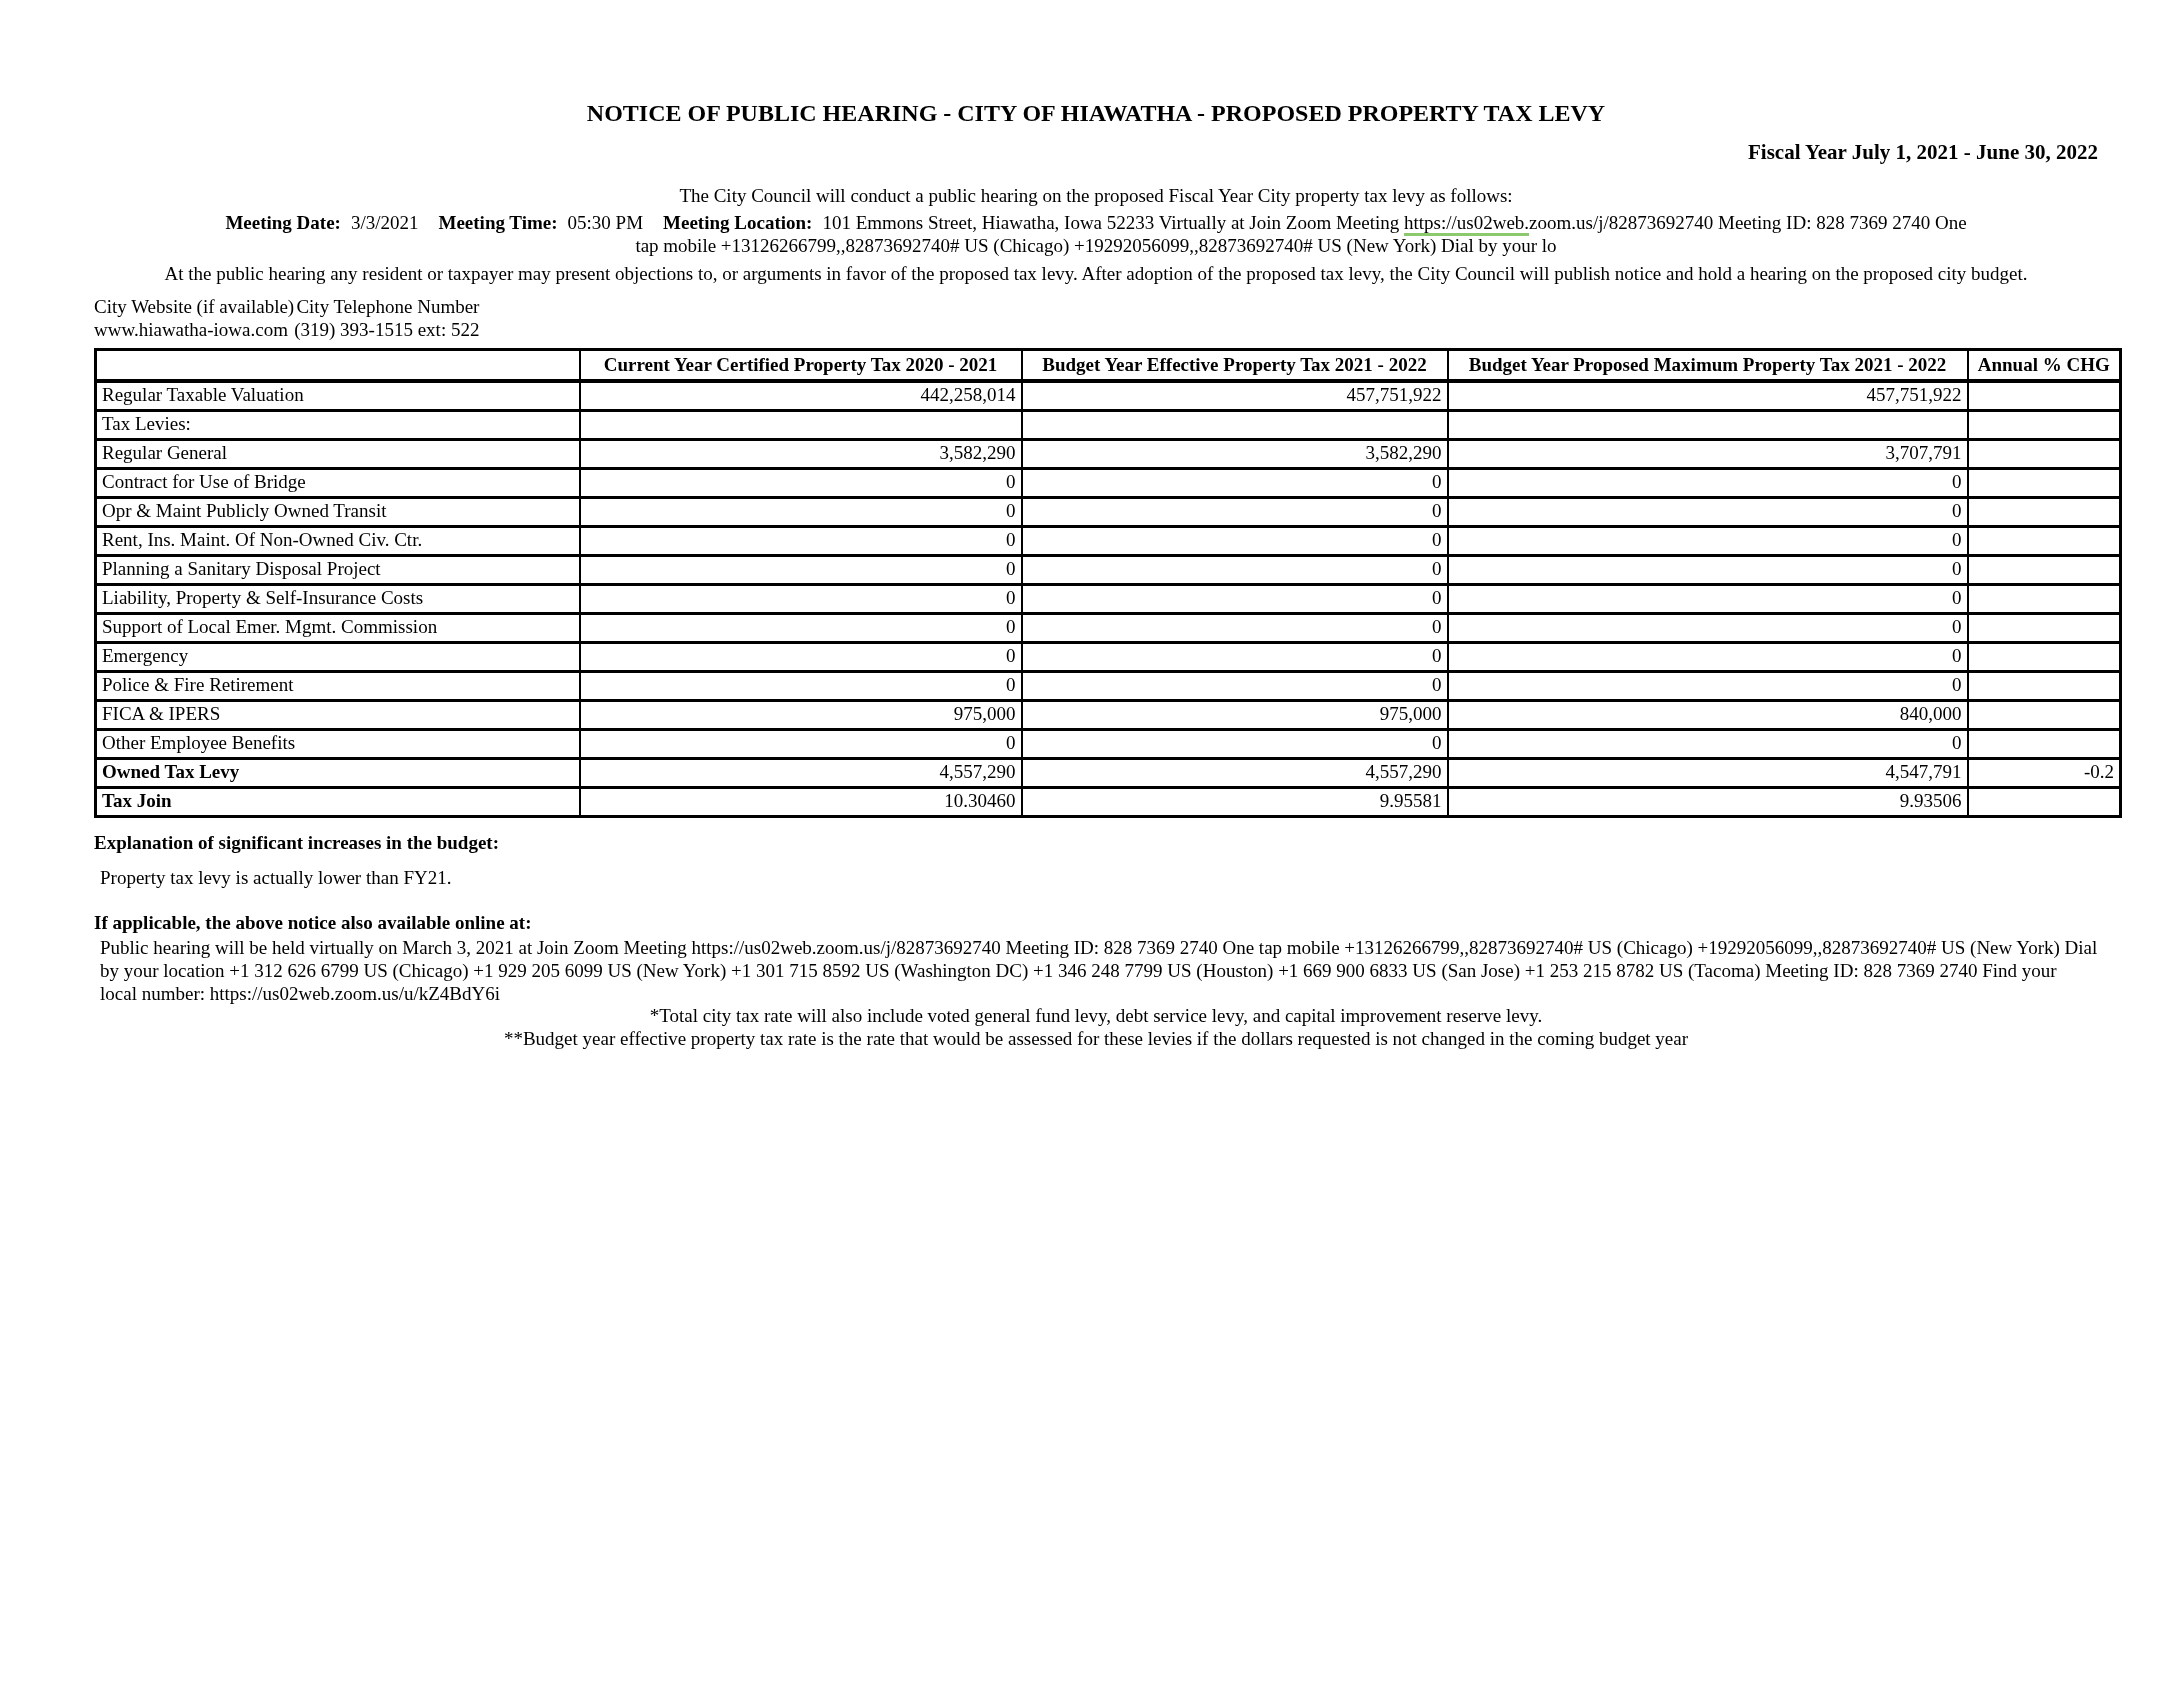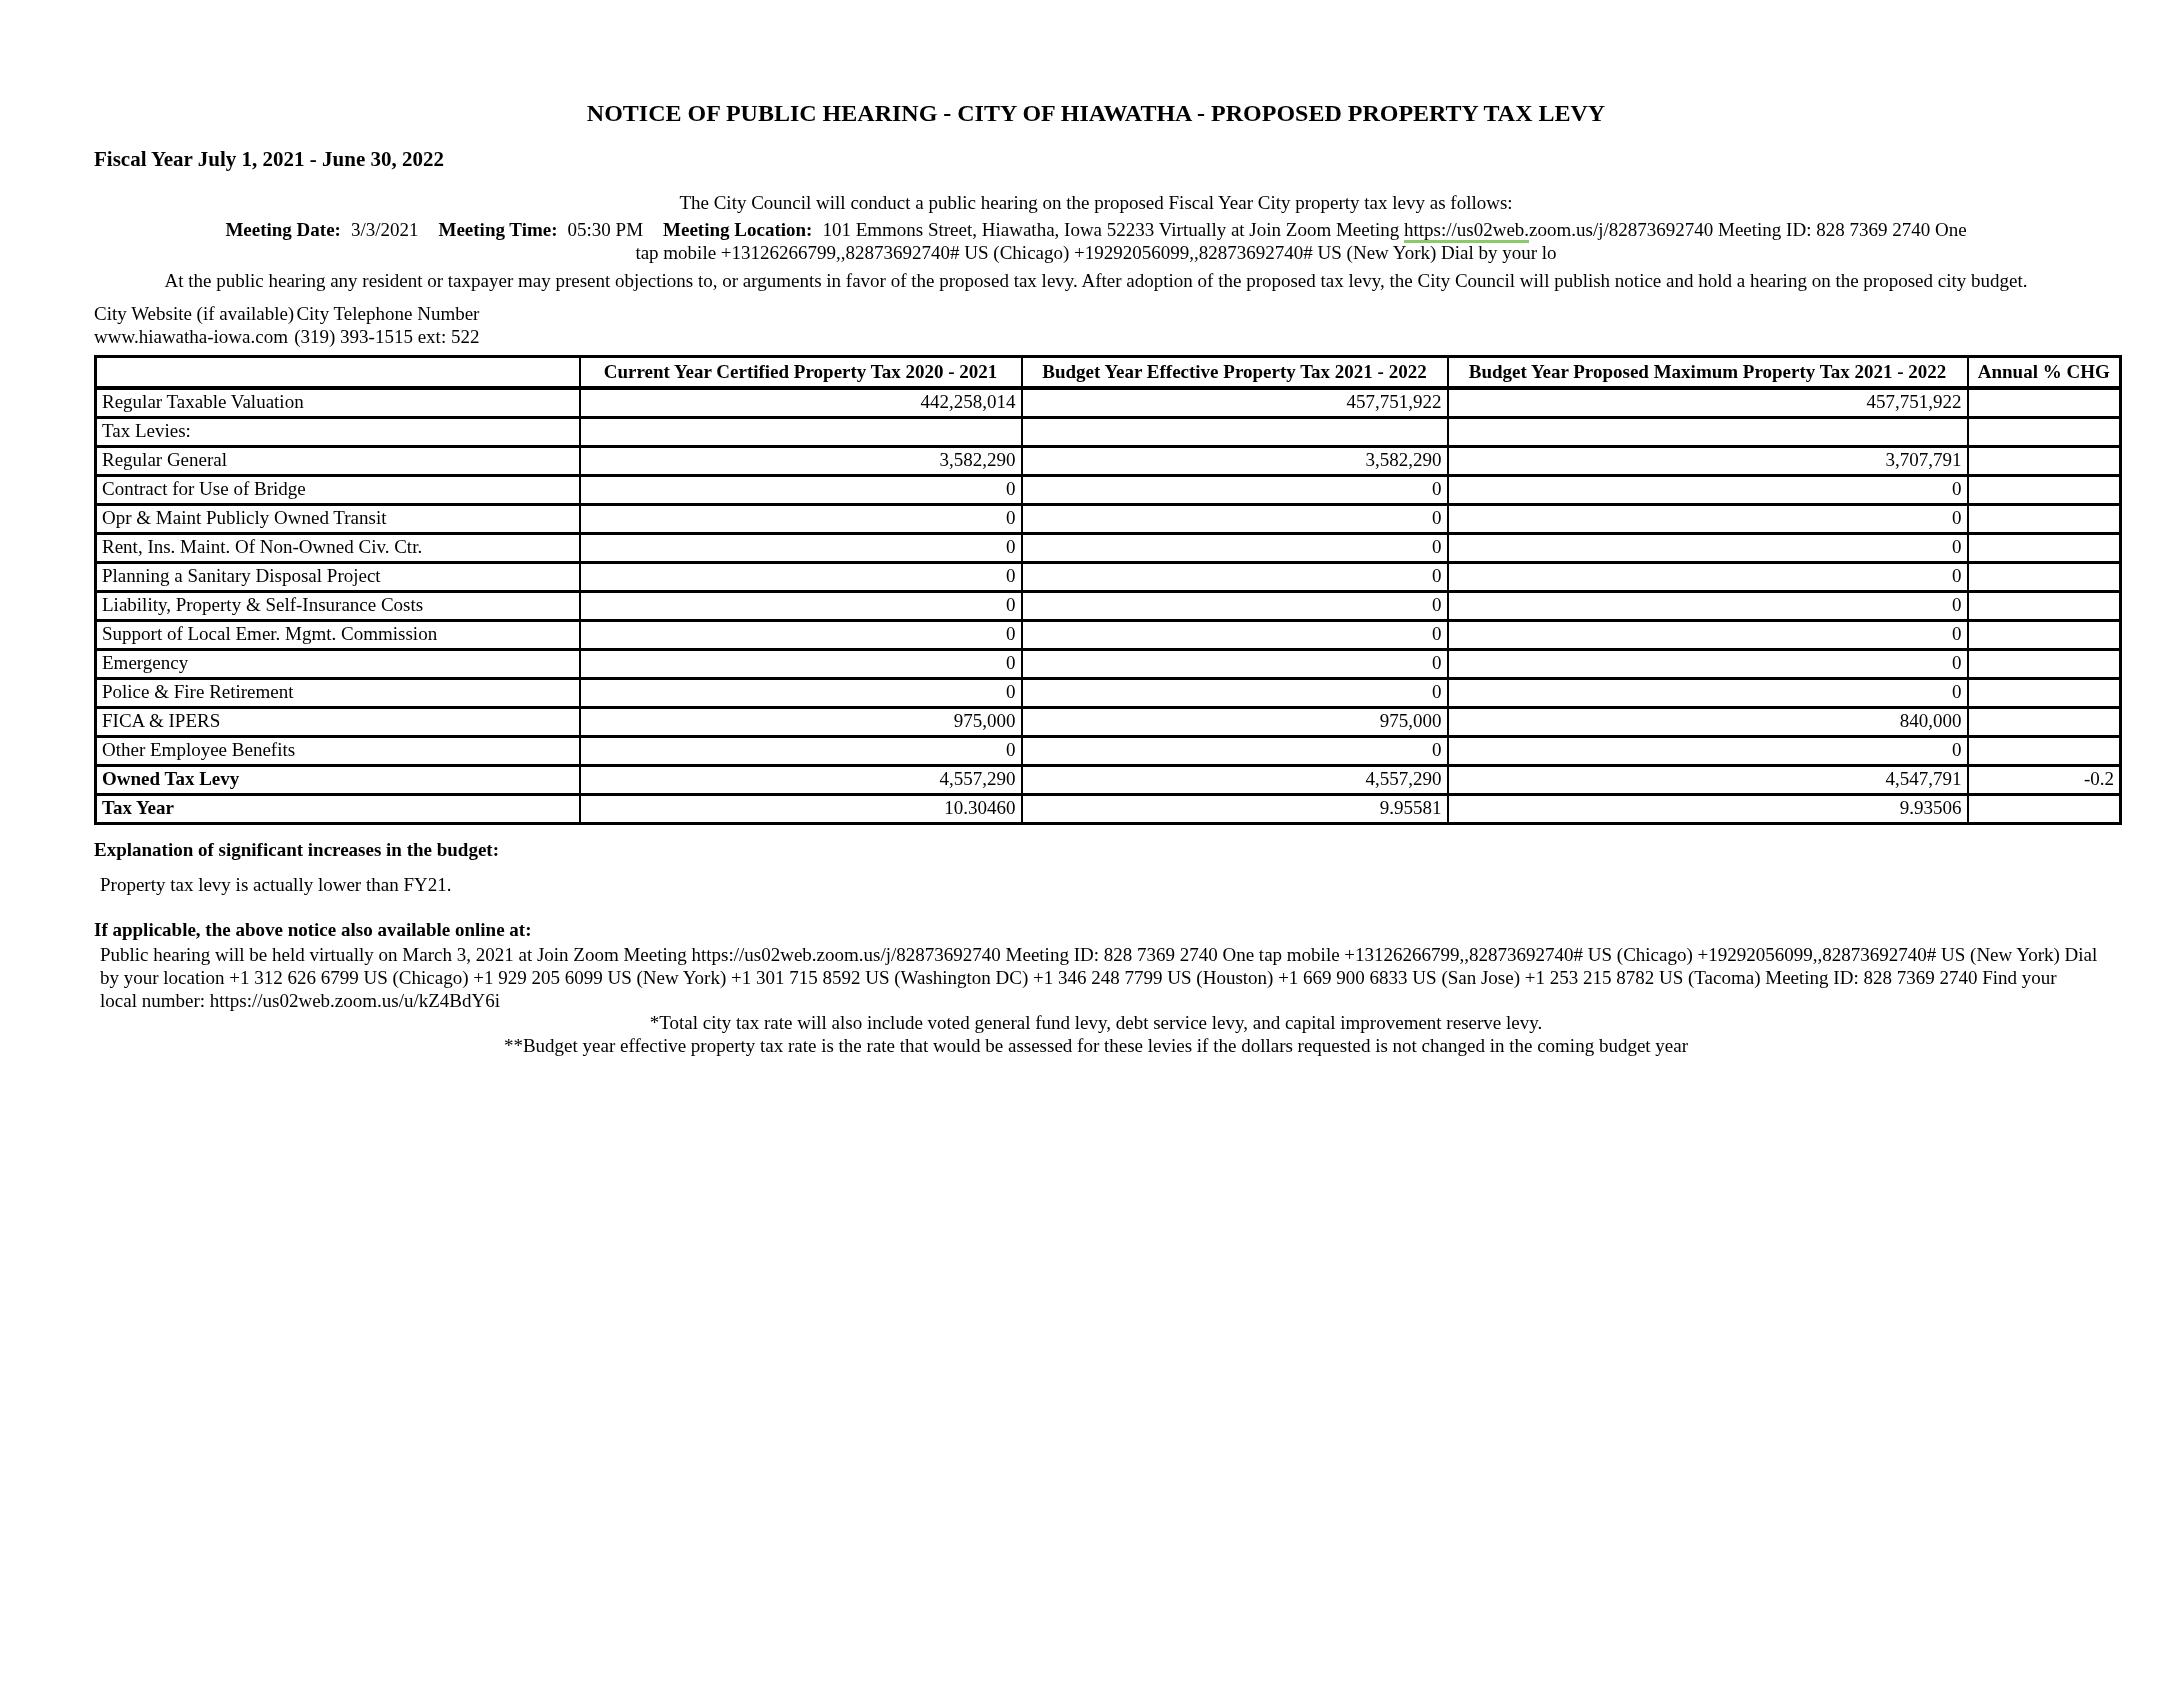--- a/index.html
+++ b/index.html
@@ -18,24 +18,24 @@
   }
   .page {
     padding: 99px 80px 0 94px;
   }
   .title {
     text-align: center;
     font-weight: bold;
     font-size: 24px;
   }
   .subtitle {
-    text-align: left;
+    text-align: right;
     font-weight: bold;
     font-size: 21px;
-    margin-top: 19px;
+    margin-top: 12px;
   }
   .intro {
     text-align: center;
     margin-top: 20px;
   }
   .meeting {
     text-align: center;
     margin-top: 4px;
   }
   .meeting .lbl { font-weight: bold; margin: 0 10px 0 20px; }
@@ -244,21 +244,21 @@
           <td class="val-cell"></td>
         </tr>
         <tr class="bold-row">
           <td class="lbl-cell">Owned Tax Levy</td>
           <td class="val-cell">4,557,290</td>
           <td class="val-cell">4,557,290</td>
           <td class="val-cell">4,547,791</td>
           <td class="val-cell">-0.2</td>
         </tr>
         <tr class="bold-row">
-          <td class="lbl-cell">Tax Year</td>
+          <td class="lbl-cell">Tax Join</td>
           <td class="val-cell">10.30460</td>
           <td class="val-cell">9.95581</td>
           <td class="val-cell">9.93506</td>
           <td class="val-cell"></td>
         </tr>
       </tbody>
   </table>
 
   <div class="exp-heading">Explanation of significant increases in the budget:</div>
   <div class="exp-text">Property tax levy is actually lower than FY21.</div>

